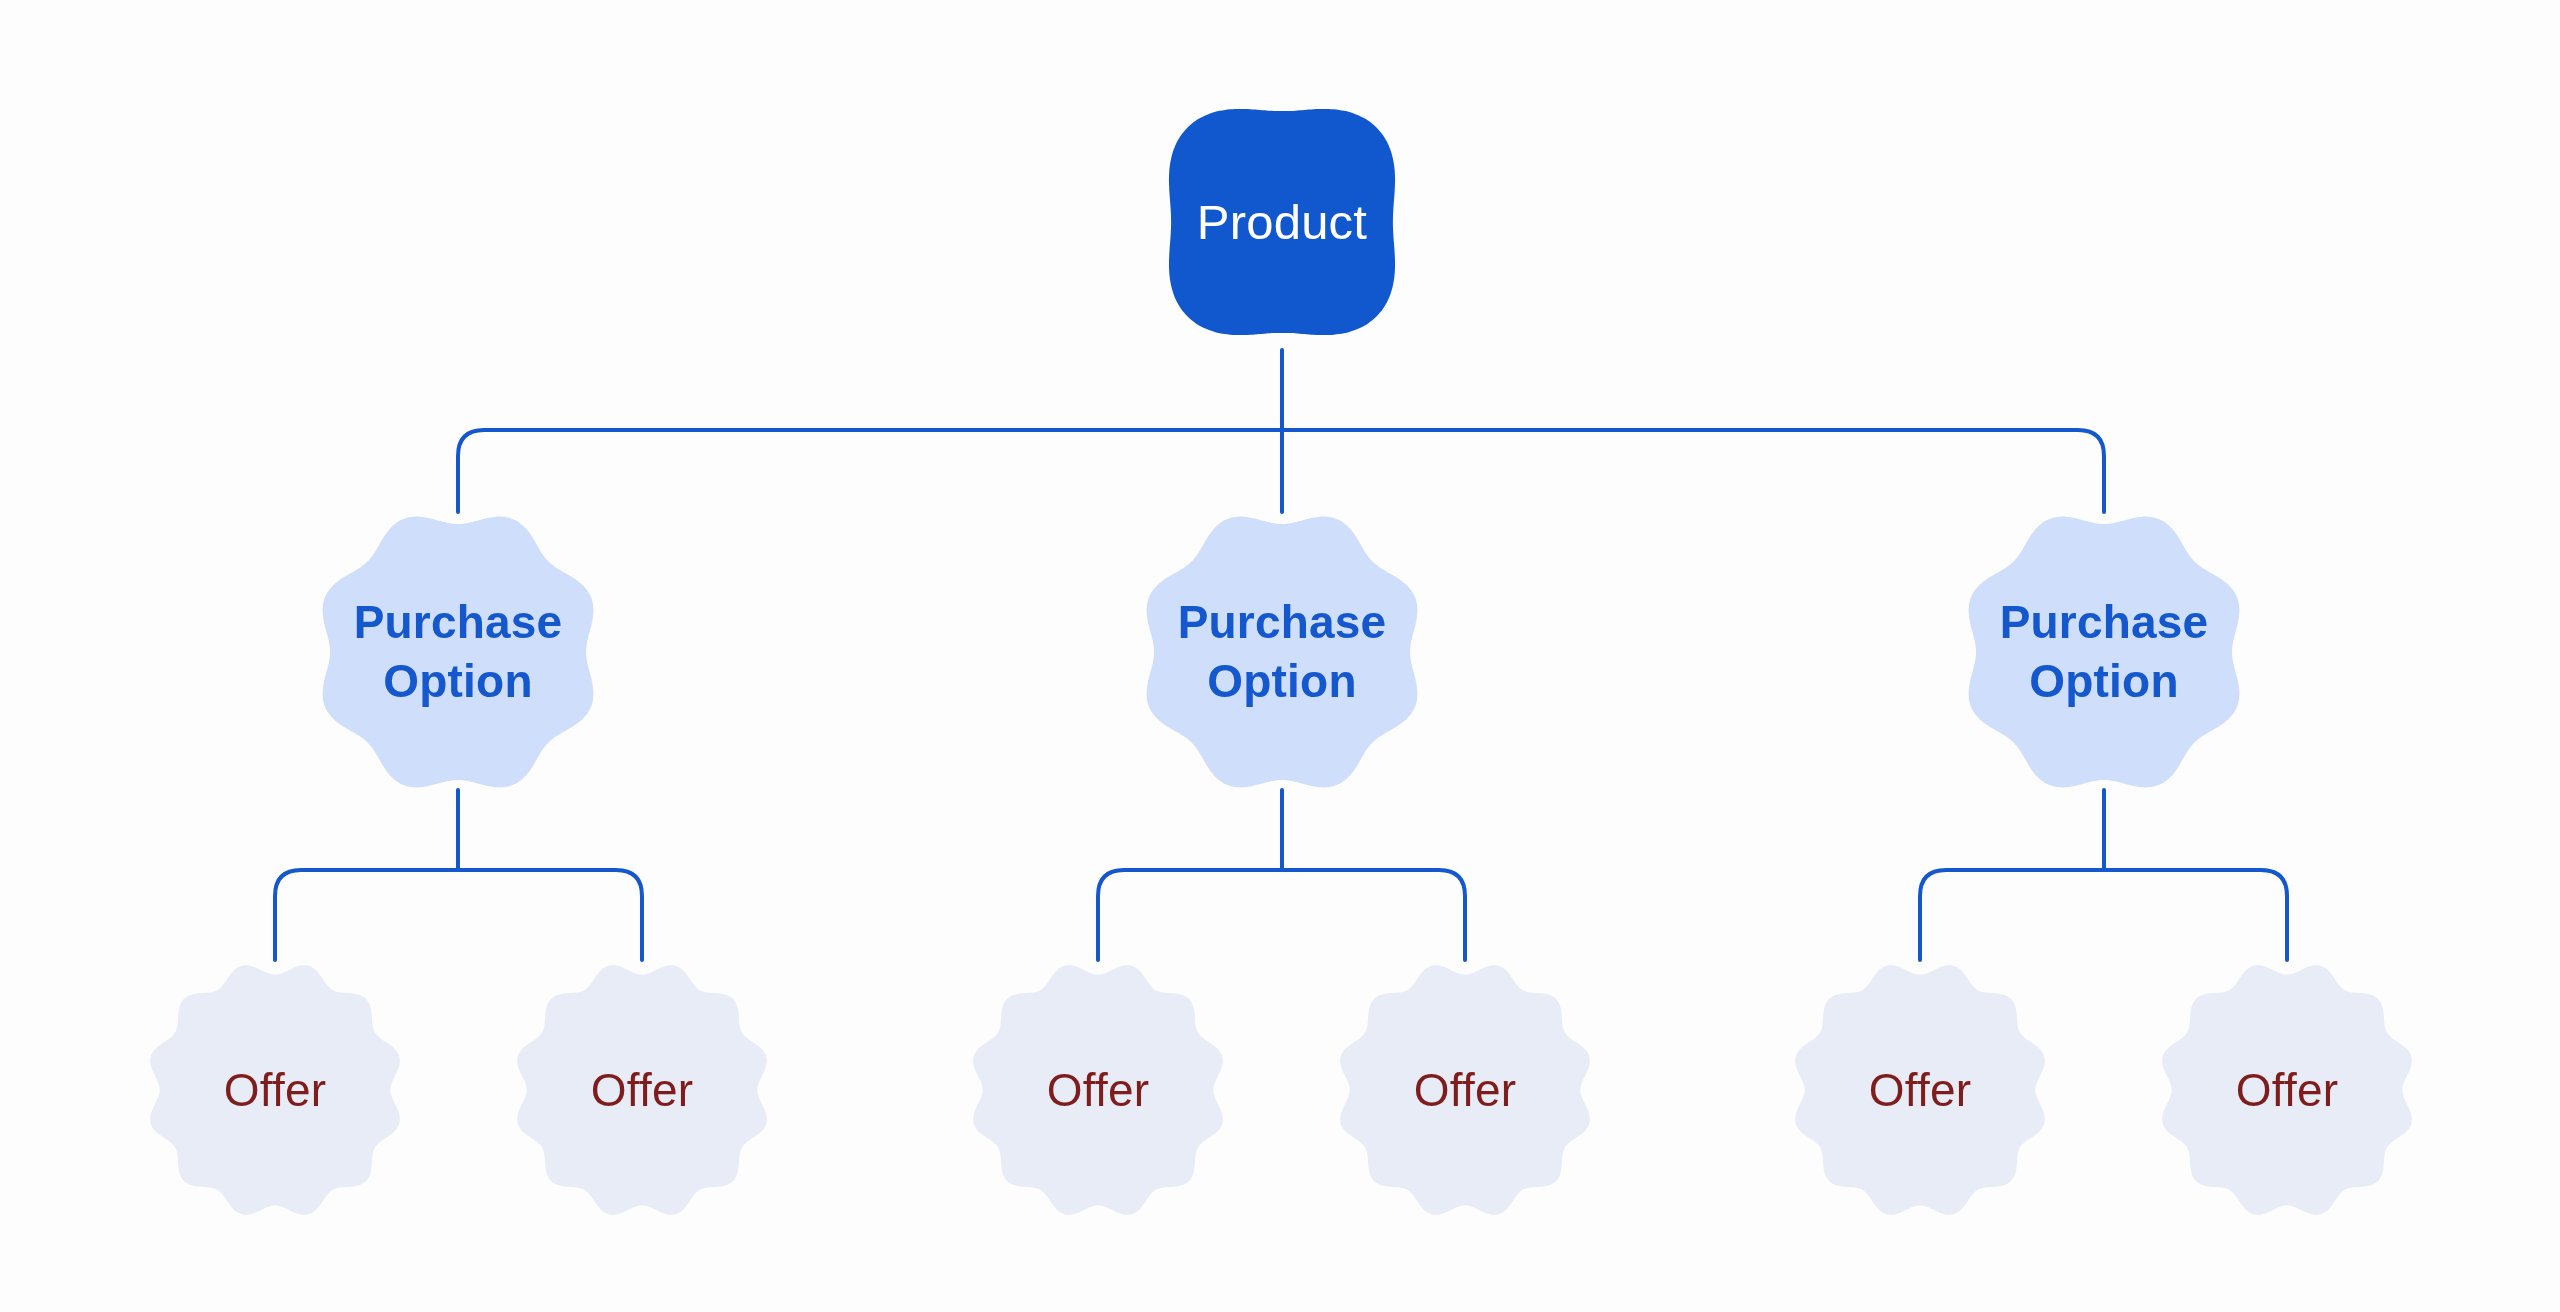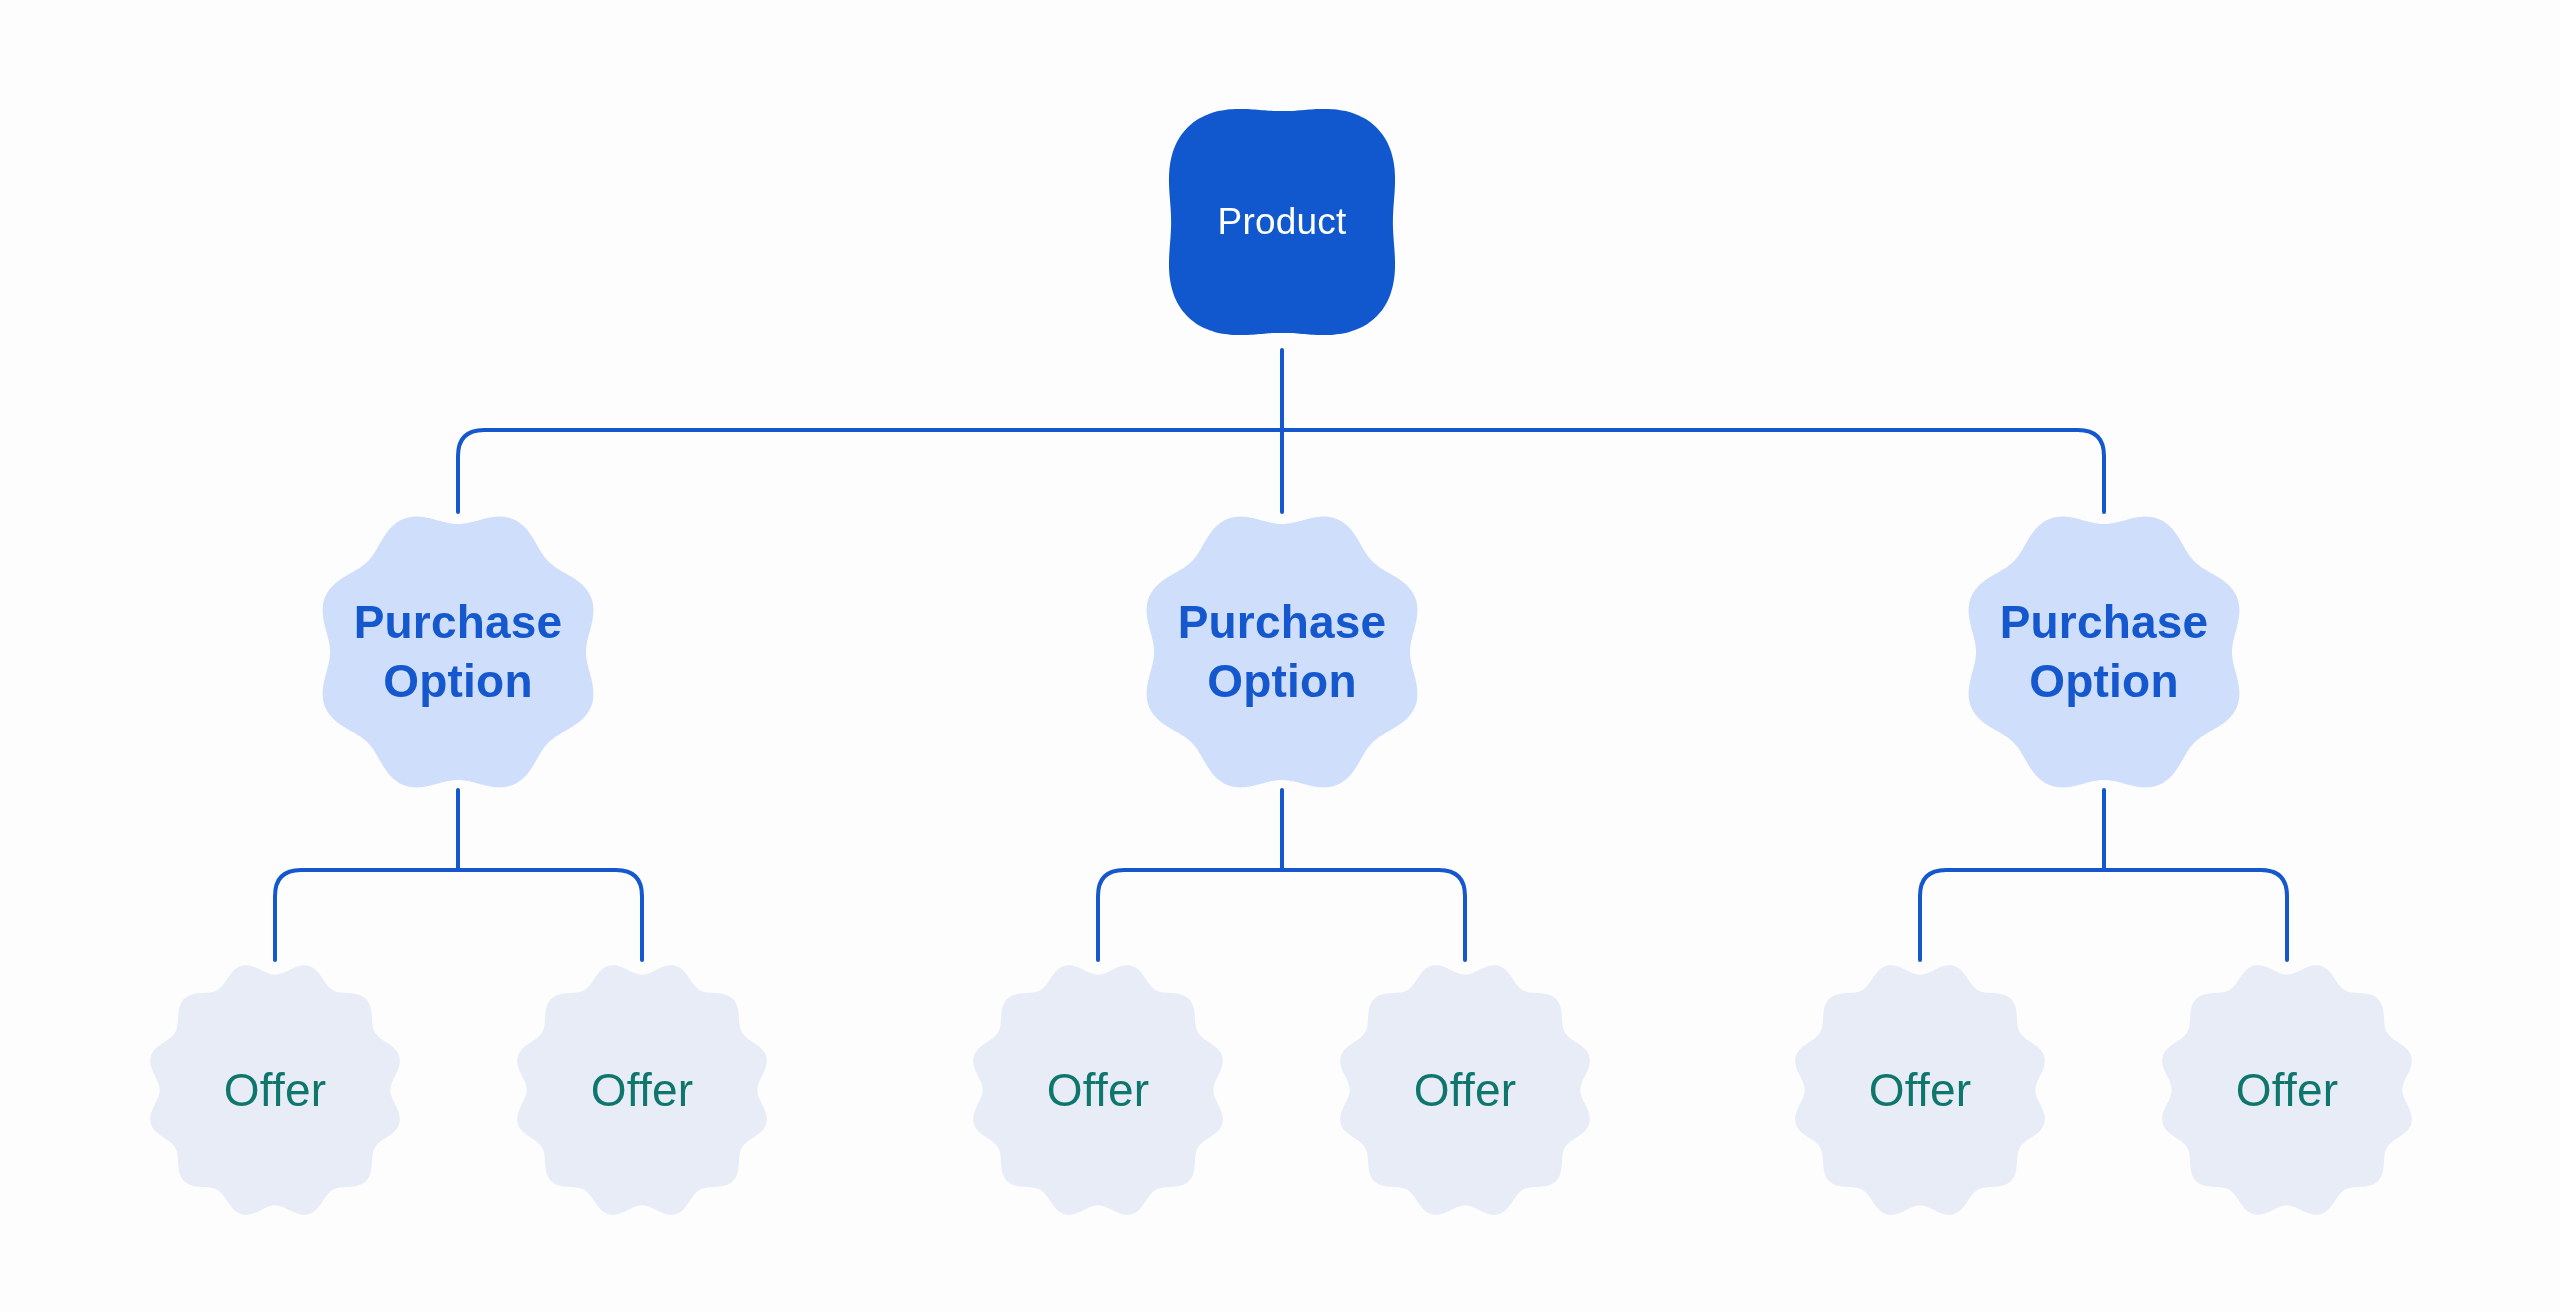--- a/index.html
+++ b/index.html
@@ -29,32 +29,32 @@
     display: flex;
     align-items: center;
     justify-content: center;
     text-align: center;
     pointer-events: none;
     white-space: pre-line;
     line-height: 1.28;
   }
   .label-product {
     color: #ffffff;
-    font-size: 37px;
+    font-size: 49px;
     font-weight: 400;
     letter-spacing: 0.2px;
   }
   .label-option {
     color: #1558ce;
     font-size: 46px;
     font-weight: 700;
     letter-spacing: 0.2px;
   }
   .label-offer {
-    color: #0f766e;
+    color: #7f1d1d;
     font-size: 46px;
     font-weight: 400;
     letter-spacing: 0.2px;
   }
 </style>
 </head>
 <body>
 
 <div id="canvas" style="width: 2560px; height: 1312px; background: rgb(253, 253, 254);">
 

